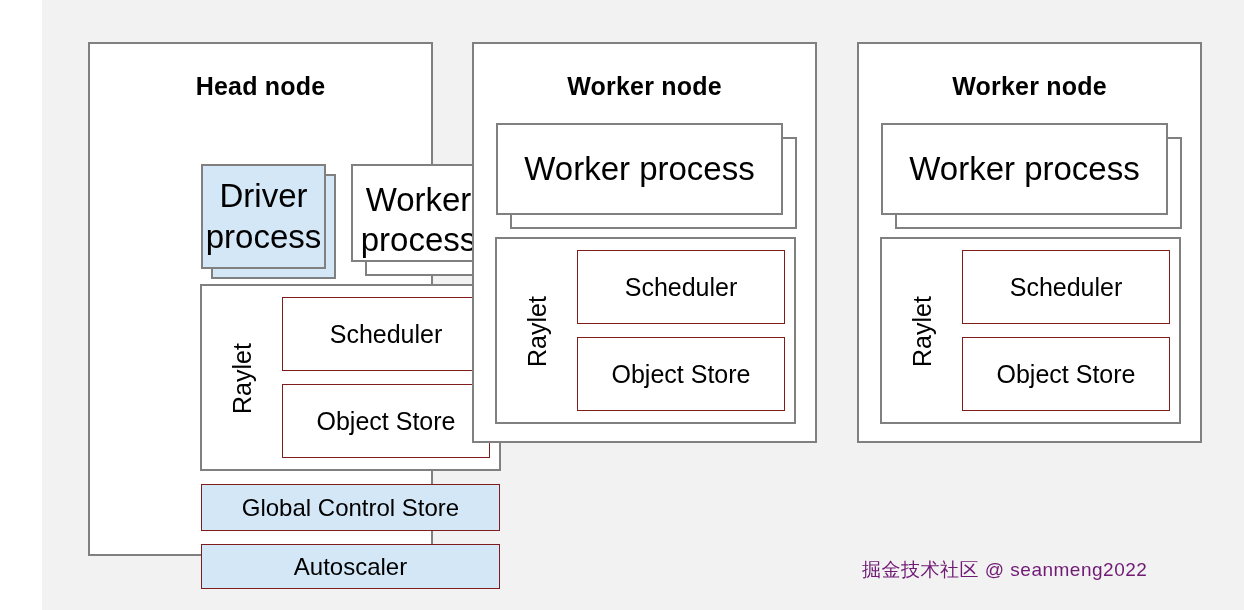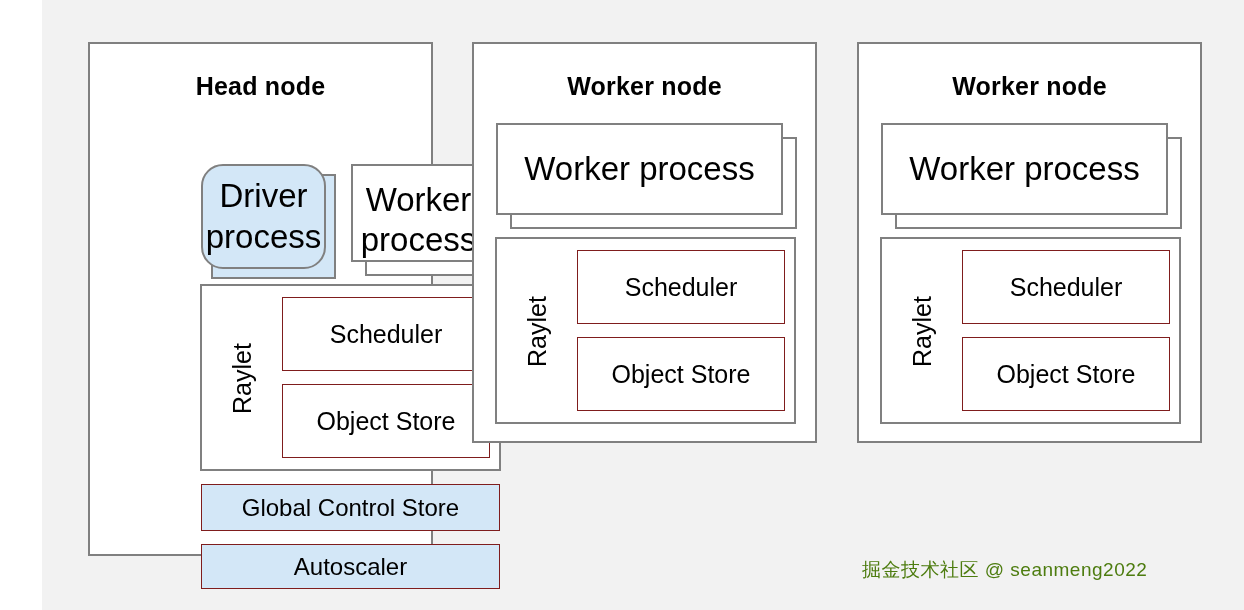--- a/index.html
+++ b/index.html
@@ -105,40 +105,40 @@
     color: #000000;
     transform: rotate(-90deg);
     transform-origin: center center;
     white-space: nowrap;
   }
 
   
   .watermark {
     position: absolute;
     font-size: 19px;
-    color: #4d7c0f;
+    color: #701a75;
     white-space: nowrap;
     letter-spacing: 0.5px;
     text-align: center;
   }
 </style>
 </head>
 <body>
 
 <div id="canvas">
 
   <div class="bg-white-strip"></div>
   <div class="bg-gray"></div>
 
   <div class="node" style="left:88px; top:42px; width:345px; height:514px;">
 
     <div class="node-title" style="top:28px;">Head node</div>
 
     <div class="shadow-card blue" style="left:121px; top:130px; width:125px; height:105px;"></div>
-    <div class="box blue" style="left:111px; top:120px; width:125px; height:105px;border-radius:22px;">
+    <div class="box blue" style="left:111px; top:120px; width:125px; height:105px;">
       <span class="proc-label">Driver
 process</span>
     </div>
 
     <div class="shadow-card" style="left:275px; top:134px; width:135px; height:98px;"></div>
     <div class="box" style="left:261px; top:120px; width:135px; height:98px;align-items:flex-end;">
       <span class="proc-label">Worker
 process</span>
     </div>
 

